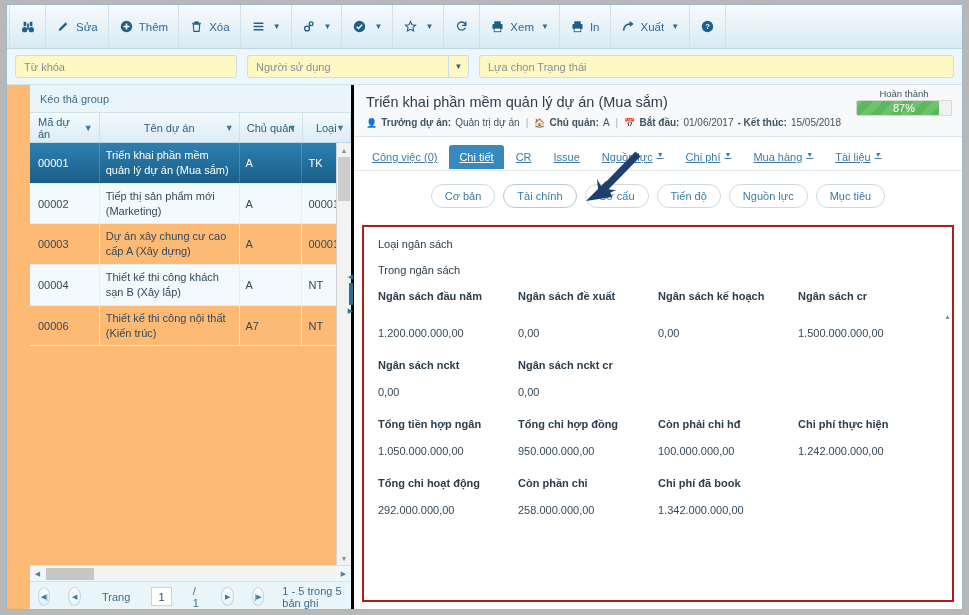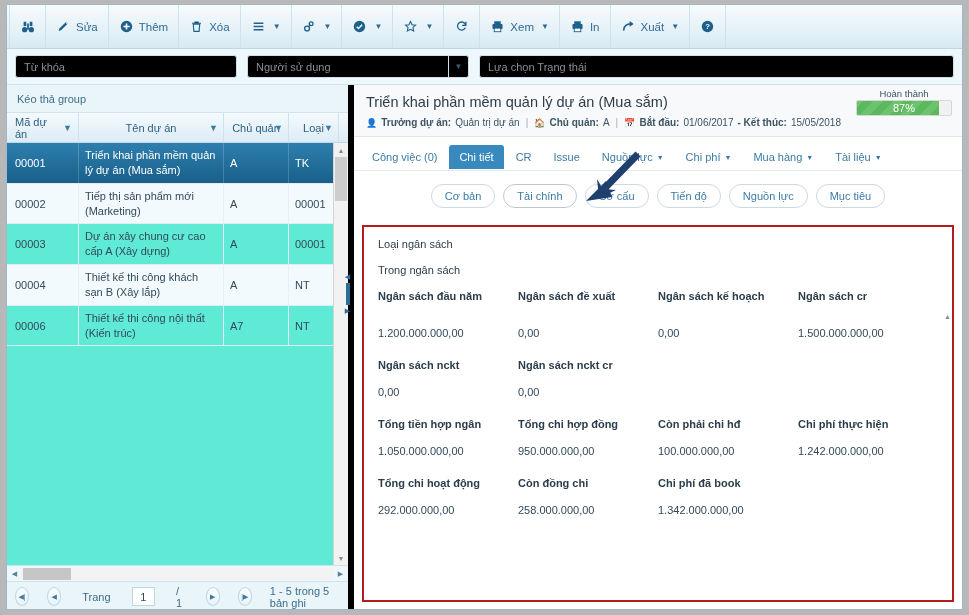--- a/index.html
+++ b/index.html
@@ -61,21 +61,21 @@
     height: 36px;
     background: #eef7fb;
     border-bottom: 1px solid #cfe2ed;
     display: flex;
     align-items: center;
     gap: 10px;
     padding: 0 8px;
   }
   .f-input {
     height: 23px;
-    background: #000000;
+    background: #fef9c3;
     border: 1px solid #c9dfeb;
     border-radius: 3px;
     display: flex;
     align-items: center;
     padding: 0 8px;
     font-size: 11px;
     color: #8a8f93;
   }
   .f-kw { width: 222px; }
   .f-user { width: 222px; position: relative; padding-right: 22px; }
@@ -92,25 +92,26 @@
   
   .body-split {
     display: flex;
     height: 526px;
     background: #fff;
   }
 
   
   .left-panel {
     width: 347px;
-    border-right: 6px solid #000000;
+    border-right: 3px solid #000000;
     display: flex;
     flex-direction: column;
-    background: #5eead4;
+    background: #fdba74;
     position: relative;
+    padding-left: 23px;
   }
   .group-bar {
     height: 28px;
     background: #eaf5fa;
     border-bottom: 1px solid #cfe2ed;
     display: flex; align-items: center;
     padding-left: 10px;
     font-size: 11px; color: #3d6d8c;
   }
   .grid-head {
@@ -319,22 +320,23 @@
     gap: 2px;
     background: #fff;
     border-bottom: 1px solid #e3eaee;
     height: 34px;
   }
   .tab {
     font-size: 11px;
     color: #3b7ba3;
     padding: 6px 10px;
     border-radius: 3px 3px 0 0;
-    display: flex; align-items: center; gap: 4px;
+    display: flex; align-items: flex-start; gap: 4px;
     white-space: nowrap;
+    text-decoration: underline;
   }
   .tab.active {
     background: #3889bd;
     color: #ffffff;
   }
   .tab .caret2 { font-size: 7px; }
 
   .subtabs {
     display: flex;
     justify-content: center;
@@ -793,21 +795,21 @@
               </div>
               <div class="fcell">
                 <div class="fvalue">1.242.000.000,00</div>
               </div>
             </div>
             <div class="frow" style="margin-bottom: 15px;">
               <div class="fcell">
                 <div class="flabel" style="margin-bottom: 0px;">Tổng chi hoạt động</div>
               </div>
               <div class="fcell">
-                <div class="flabel" style="margin-bottom: 0px;">Còn đồng chi</div>
+                <div class="flabel" style="margin-bottom: 0px;">Còn phần chi</div>
               </div>
               <div class="fcell">
                 <div class="flabel" style="margin-bottom: 0px;">Chi phí đã book</div>
               </div>
               <div class="fcell">
                 <div class="flabel" style="margin-bottom: 0px;"></div>
               </div>
             </div>
             <div class="frow grp" style="margin-bottom: 20px;">
               <div class="fcell">

